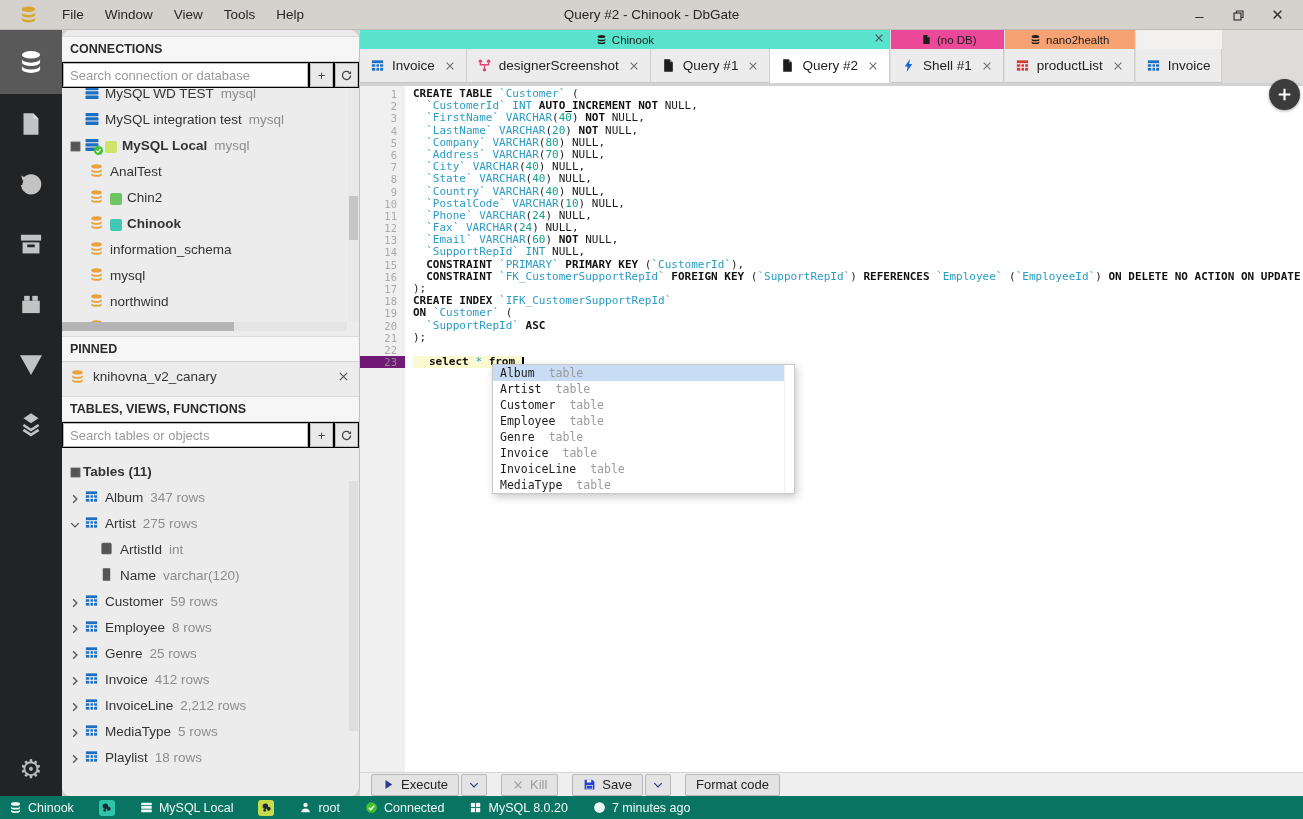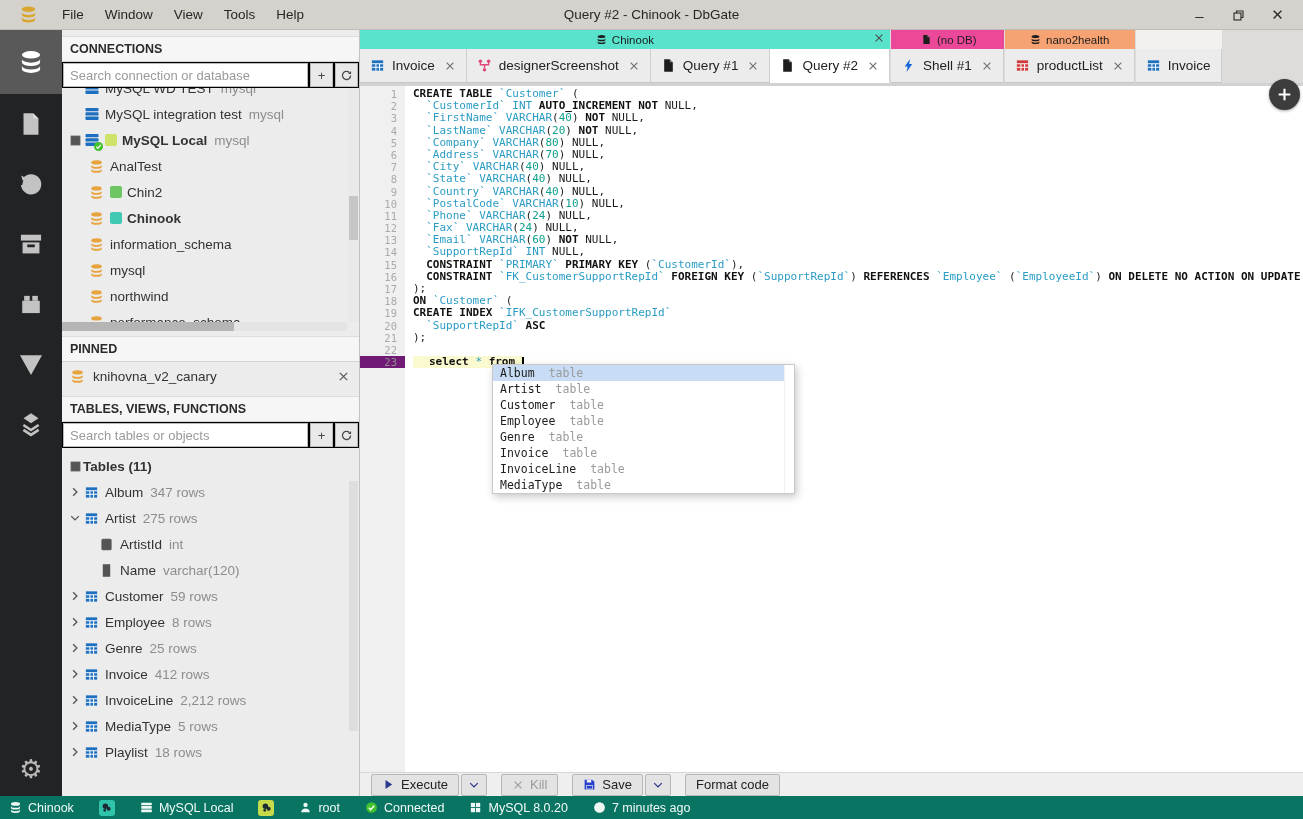--- a/index.html
+++ b/index.html
@@ -16,30 +16,30 @@
 
   .app-row { display:flex; height:766px; }
 
   
   .activity { width:62px; background:#222324; display:flex; flex-direction:column; align-items:center; flex-shrink:0; }
   .act-cell { width:62px; height:60px; display:flex; align-items:center; justify-content:center; color:#c3c3c3; }
   .act-cell.active { background:#59595a; color:#ffffff; height:64px; }
   .act-gear { margin-top:auto; margin-bottom:14px; color:#b9b9b9; font-size:26px; line-height:26px; font-family:"DejaVu Sans",sans-serif; }
 
   
-  .sidebar { width:298px; background:#ececec; border-right:1px solid #c2c2c2; display:flex; flex-direction:column; padding-top:6px; flex-shrink:0; }
+  .sidebar { width:298px; background:#ececec; border-right:1px solid #c2c2c2; display:flex; flex-direction:column; padding-top:6px; flex-shrink:0;border-radius:9px; }
   .widget-header { height:26px; background:#f6f6f6; border-top:1px solid #dcdcdc; border-bottom:1px solid #d2d2d2; display:flex; align-items:center; padding-left:8px; font-size:12.5px; font-weight:bold; color:#2b2b2b; flex-shrink:0; }
   .search-row { height:26px; display:flex; align-items:center; padding:1px 1px; flex-shrink:0; background:#000000; }
   .search-row input { flex:1; height:24px; border:1px solid #b9b9b9; font-size:13px; padding:0 6px; color:#333; background:#fff; font-family:"Liberation Sans",sans-serif; }
   .search-row input::placeholder { color:#9a9a9a; }
   .sq-btn { width:23px; height:24px; margin-left:2px; background:#e9e9e9; border:1px solid #b9b9b9; display:flex; align-items:center; justify-content:center; color:#444; font-size:13px; }
 
   .conn-list { height:243px; overflow:hidden; position:relative; flex-shrink:0; }
   .conn-rows { position:absolute; top:-13px; left:0; right:0; }
-  .tree-row { height:26px; display:flex; align-items:center; font-size:13.5px; color:#333; white-space:nowrap; }
+  .tree-row { height:26px; display:flex; align-items:flex-end; font-size:13.5px; color:#333; white-space:nowrap; }
   .tree-row .expander { width:16px; margin-left:5px; display:flex; justify-content:center; color:#555; flex-shrink:0; }
   .tree-row .tico { width:17px; height:17px; margin-right:5px; display:flex; align-items:center; justify-content:center; flex-shrink:0; position:relative; }
   .tree-row .mark { width:12px; height:12px; border-radius:2px; margin-right:5px; flex-shrink:0; }
   .tree-row .tlabel { margin-right:7px; }
   .tree-row .gray { color:#8d8d8d; }
   .tree-row.bold .tlabel { font-weight:bold; }
   .db-indent { width:26px; flex-shrink:0; }
   .col-indent { width:36px; flex-shrink:0; }
   .check-badge { position:absolute; right:-4px; bottom:-3px; }
 
@@ -773,22 +773,22 @@
           <div class="code-line"><span>  </span><span class="seg-i">`State`</span><span> </span><span class="seg-t">VARCHAR</span><span>(</span><span class="seg-n">40</span><span>) NULL,</span></div>
           <div class="code-line"><span>  </span><span class="seg-i">`Country`</span><span> </span><span class="seg-t">VARCHAR</span><span>(</span><span class="seg-n">40</span><span>) NULL,</span></div>
           <div class="code-line"><span>  </span><span class="seg-i">`PostalCode`</span><span> </span><span class="seg-t">VARCHAR</span><span>(</span><span class="seg-n">10</span><span>) NULL,</span></div>
           <div class="code-line"><span>  </span><span class="seg-i">`Phone`</span><span> </span><span class="seg-t">VARCHAR</span><span>(</span><span class="seg-n">24</span><span>) NULL,</span></div>
           <div class="code-line"><span>  </span><span class="seg-i">`Fax`</span><span> </span><span class="seg-t">VARCHAR</span><span>(</span><span class="seg-n">24</span><span>) NULL,</span></div>
           <div class="code-line"><span>  </span><span class="seg-i">`Email`</span><span> </span><span class="seg-t">VARCHAR</span><span>(</span><span class="seg-n">60</span><span>) </span><span class="seg-k">NOT</span><span> NULL,</span></div>
           <div class="code-line"><span>  </span><span class="seg-i">`SupportRepId`</span><span> </span><span class="seg-t">INT</span><span> NULL,</span></div>
           <div class="code-line"><span>  </span><span class="seg-k">CONSTRAINT</span><span> </span><span class="seg-i">`PRIMARY`</span><span> </span><span class="seg-k">PRIMARY KEY</span><span> (</span><span class="seg-i">`CustomerId`</span><span>),</span></div>
           <div class="code-line"><span>  </span><span class="seg-k">CONSTRAINT</span><span> </span><span class="seg-i">`FK_CustomerSupportRepId`</span><span> </span><span class="seg-k">FOREIGN KEY</span><span> (</span><span class="seg-i">`SupportRepId`</span><span>) </span><span class="seg-k">REFERENCES</span><span> </span><span class="seg-i">`Employee`</span><span> (</span><span class="seg-i">`EmployeeId`</span><span>) </span><span class="seg-k">ON DELETE NO ACTION ON UPDATE NO ACTION</span></div>
           <div class="code-line"><span>);</span></div>
+          <div class="code-line"><span class="seg-k">CREATE INDEX</span><span> </span><span class="seg-i">`IFK_CustomerSupportRepId`</span></div>
           <div class="code-line"><span class="seg-k">ON</span><span> </span><span class="seg-i">`Customer`</span><span> (</span></div>
-          <div class="code-line"><span class="seg-k">CREATE INDEX</span><span> </span><span class="seg-i">`IFK_CustomerSupportRepId`</span></div>
           <div class="code-line"><span>  </span><span class="seg-i">`SupportRepId`</span><span> </span><span class="seg-k">ASC</span></div>
           <div class="code-line"><span>);</span></div>
           <div class="code-line"></div>
           <div class="code-line"><span class="hl-statement"><span class="seg-k">select</span><span> </span><span class="seg-t">*</span><span> </span><span class="seg-k">from</span><span> </span><span class="caret"></span></span></div>
         </div>
       <div class="autocomplete">
         <div class="ac-inner" id="acList">
             <div class="ac-row selected">
               <span>Album</span>
               <span class="ac-type">table</span>

